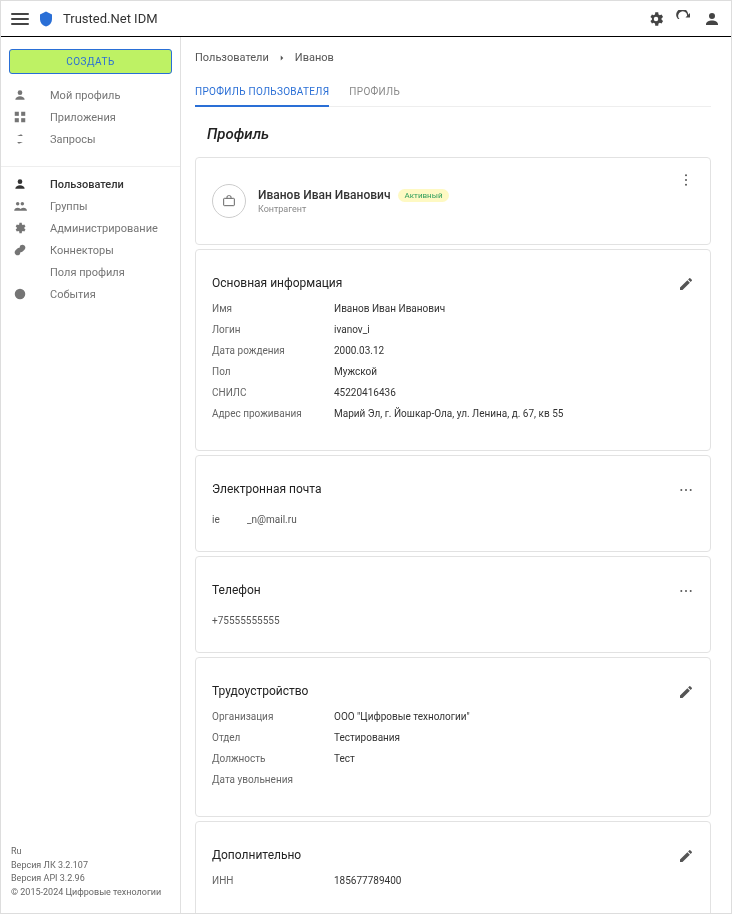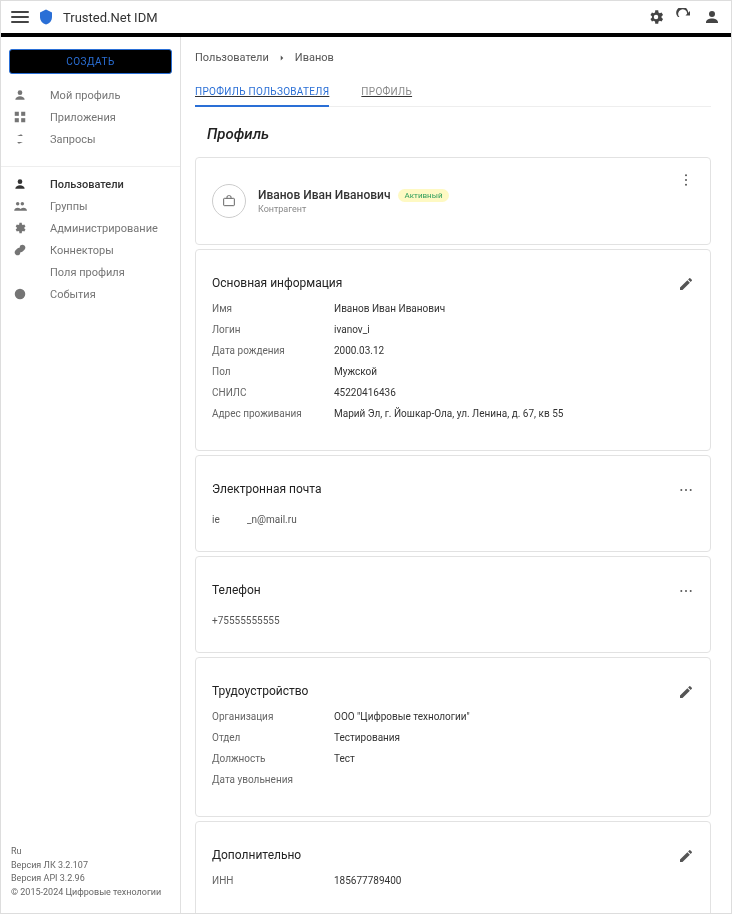--- a/index.html
+++ b/index.html
@@ -1,38 +1,38 @@
 <!DOCTYPE html>
 <html><head>
 <meta charset="utf-8">
 <style>
 * { box-sizing: border-box; margin: 0; padding: 0; }
 body { font-family: -apple-system, BlinkMacSystemFont, "Segoe UI", Roboto, Arial, sans-serif; font-size: 12px; color: #333; background: #fff; width: 732px; height: 914px; overflow: hidden; border: 1px solid #ddd; }
-.topbar { height: 36px; border-bottom: 4px solid #000000; display: flex; align-items: center; padding: 0 10px; }
+.topbar { height: 36px; border-bottom: 1px solid #000000; display: flex; align-items: center; padding: 0 10px; }
 .topbar-left { display: flex; align-items: center; gap: 8px; flex: 1; }
 .hamburger { width: 18px; height: 18px; display: flex; flex-direction: column; justify-content: center; gap: 3px; cursor: pointer; }
 .hamburger span { height: 2px; background: #444; border-radius: 1px; }
 .logo { width: 18px; height: 18px; }
 .app-title { font-size: 13px; color: #333; }
 .topbar-right { display: flex; align-items: center; gap: 10px; }
 .icon-btn { width: 18px; height: 18px; cursor: pointer; fill: #444; }
 .layout { display: flex; height: calc(100% - 36px); }
 .sidebar { width: 180px; border-right: 1px solid #e0e0e0; display: flex; flex-direction: column; padding: 8px 0; }
-.create-btn { margin: 4px 8px 10px 8px; border: 1px solid #2a6fd6; color: #2a6fd6; background: #000000; font-size: 10px; letter-spacing: .5px; padding: 6px 12px; text-align: center; border-radius: 3px; cursor: pointer; }
+.create-btn { margin: 4px 8px 10px 8px; border: 1px solid #2a6fd6; color: #2a6fd6; background: #bef264; font-size: 10px; letter-spacing: .5px; padding: 6px 12px; text-align: center; border-radius: 3px; cursor: pointer; }
 .nav-group { margin-bottom: 10px; }
 .nav-item { display: flex; align-items: center; gap: 23px; padding: 4px 12px; font-size: 11px; color: #757575; cursor: pointer; }
 .nav-item.active { color: #333; font-weight: 500; }
 .nav-icon { width: 14px; height: 14px; flex-shrink: 0; fill: currentColor; }
 .divider { height: 1px; background: #eee; margin: 6px 0; }
 .sidebar-footer { margin-top: auto; padding: 6px 10px; font-size: 9px; color: #666; line-height: 1.5; }
 .main { flex: 1; overflow-y: auto; padding: 14px 20px 20px 14px; }
 .breadcrumb { display: flex; align-items: center; gap: 8px; font-size: 11px; color: #555; }
 .breadcrumb .bc-link { cursor: pointer; }
 .breadcrumb svg { width: 10px; height: 10px; fill: #555; }
-.tabs { display: flex; gap: 32px; margin-top: 14px; border-bottom: 1px solid #eee; text-decoration: underline; }
+.tabs { display: flex; gap: 20px; margin-top: 14px; border-bottom: 1px solid #eee; }
 .tab { font-size: 10px; letter-spacing: .3px; padding: 8px 0; cursor: pointer; color: #888; }
 .tab.active { color: #2a6fd6; border-bottom: 2px solid #2a6fd6; margin-bottom: -1px; }
 .page-title { font-size: 15px; margin: 18px 0 14px 12px; color: #222; font-weight: 500; font-style: italic; }
 .card { border: 1px solid #e2e2e2; border-radius: 4px; padding: 26px 16px; margin-bottom: 4px; position: relative; }
 .card-head { display: flex; justify-content: space-between; align-items: flex-start; margin-bottom: 6px; }
 .card-title { font-size: 12px; color: #222; }
 .card-action { width: 16px; height: 16px; cursor: pointer; fill: #555; }
 .user-head { display: flex; align-items: center; gap: 12px; }
 .avatar-ring { width: 34px; height: 34px; border: 1px solid #ccc; border-radius: 50%; display: flex; align-items: center; justify-content: center; }
 .avatar-ring svg { width: 16px; height: 16px; fill: #666; }

